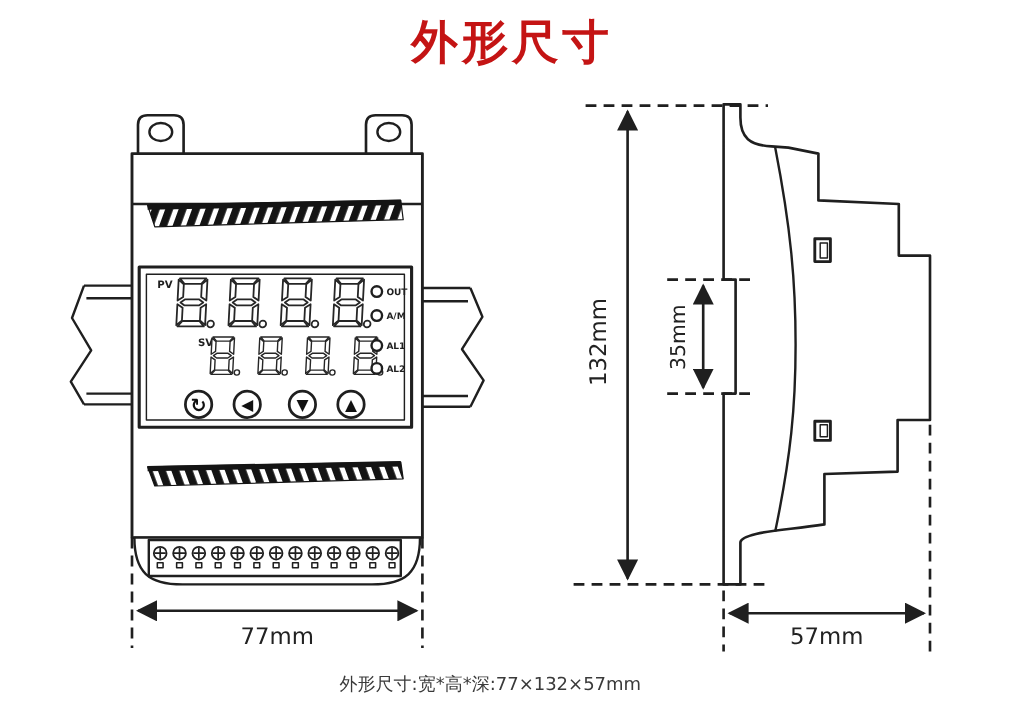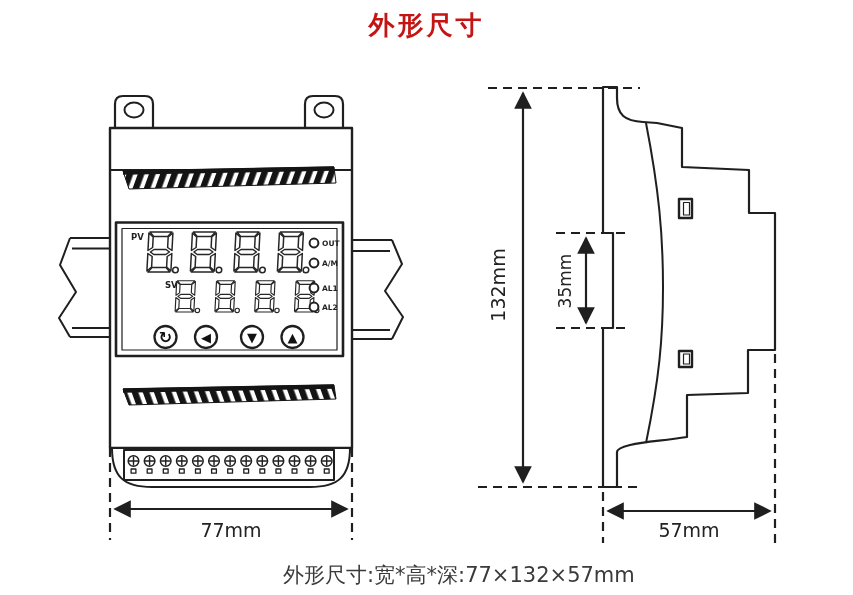--- a/index.html
+++ b/index.html
@@ -1,21 +1,21 @@
 <!DOCTYPE html>
 <html><head>
 <meta charset="utf-8">
 <style>
   html,body{margin:0;padding:0;background:#fff;}
   .canvas{position:relative;width:853px;height:595px;background:#ffffff;overflow:hidden;
           font-family:"Liberation Sans", sans-serif;}
   .title{position:absolute;left:0;right:0;top:8px;text-align:center;
-         font-size:26px;font-weight:900;letter-spacing:3px;color:#c41414;
+         font-size:39px;font-weight:900;letter-spacing:3px;color:#c41414;
          font-family:"DejaVu Sans","Liberation Sans",sans-serif;}
-  .caption{position:absolute;left:283px;top:561px;font-size:21px;color:#3a3a3a;
+  .caption{position:absolute;left:283px;top:561px;font-size:15px;color:#3a3a3a;
            font-family:"DejaVu Sans","Liberation Sans",sans-serif;}
   svg text{font-family:"DejaVu Sans","Liberation Sans",sans-serif;}
   .drawing{position:absolute;left:0;top:0;}
 </style>
 </head>
 <body>
 
 <div class="canvas">
 
   <div class="title" style="color: rgb(196, 20, 20);">外形尺寸</div>

